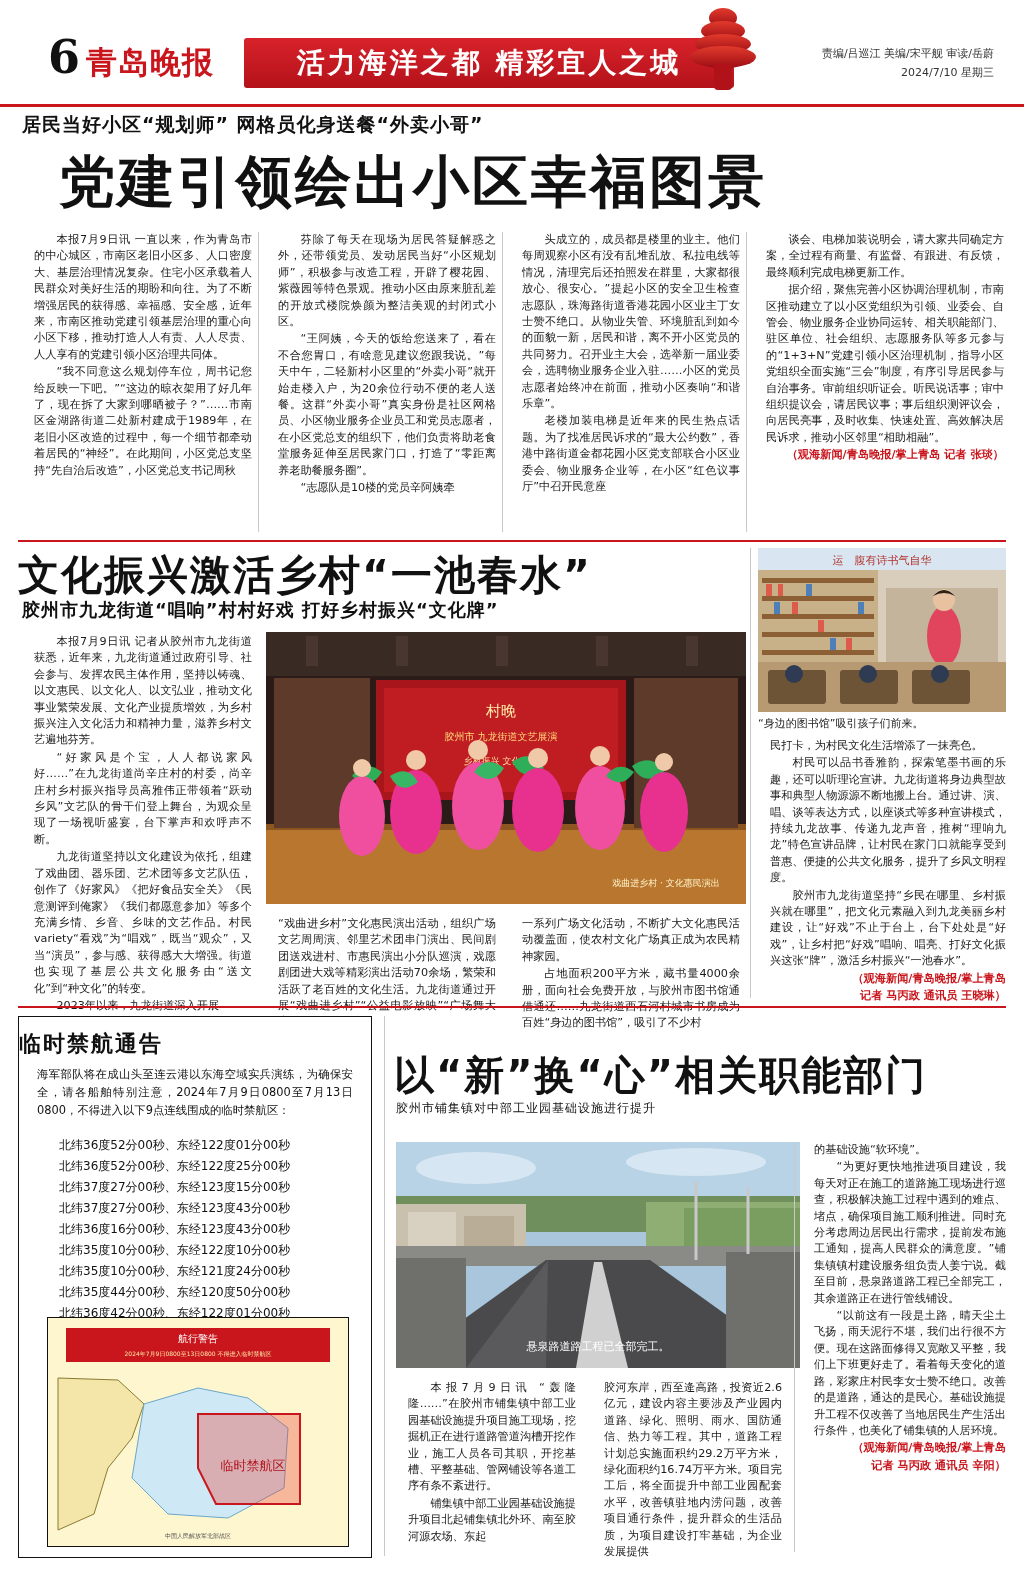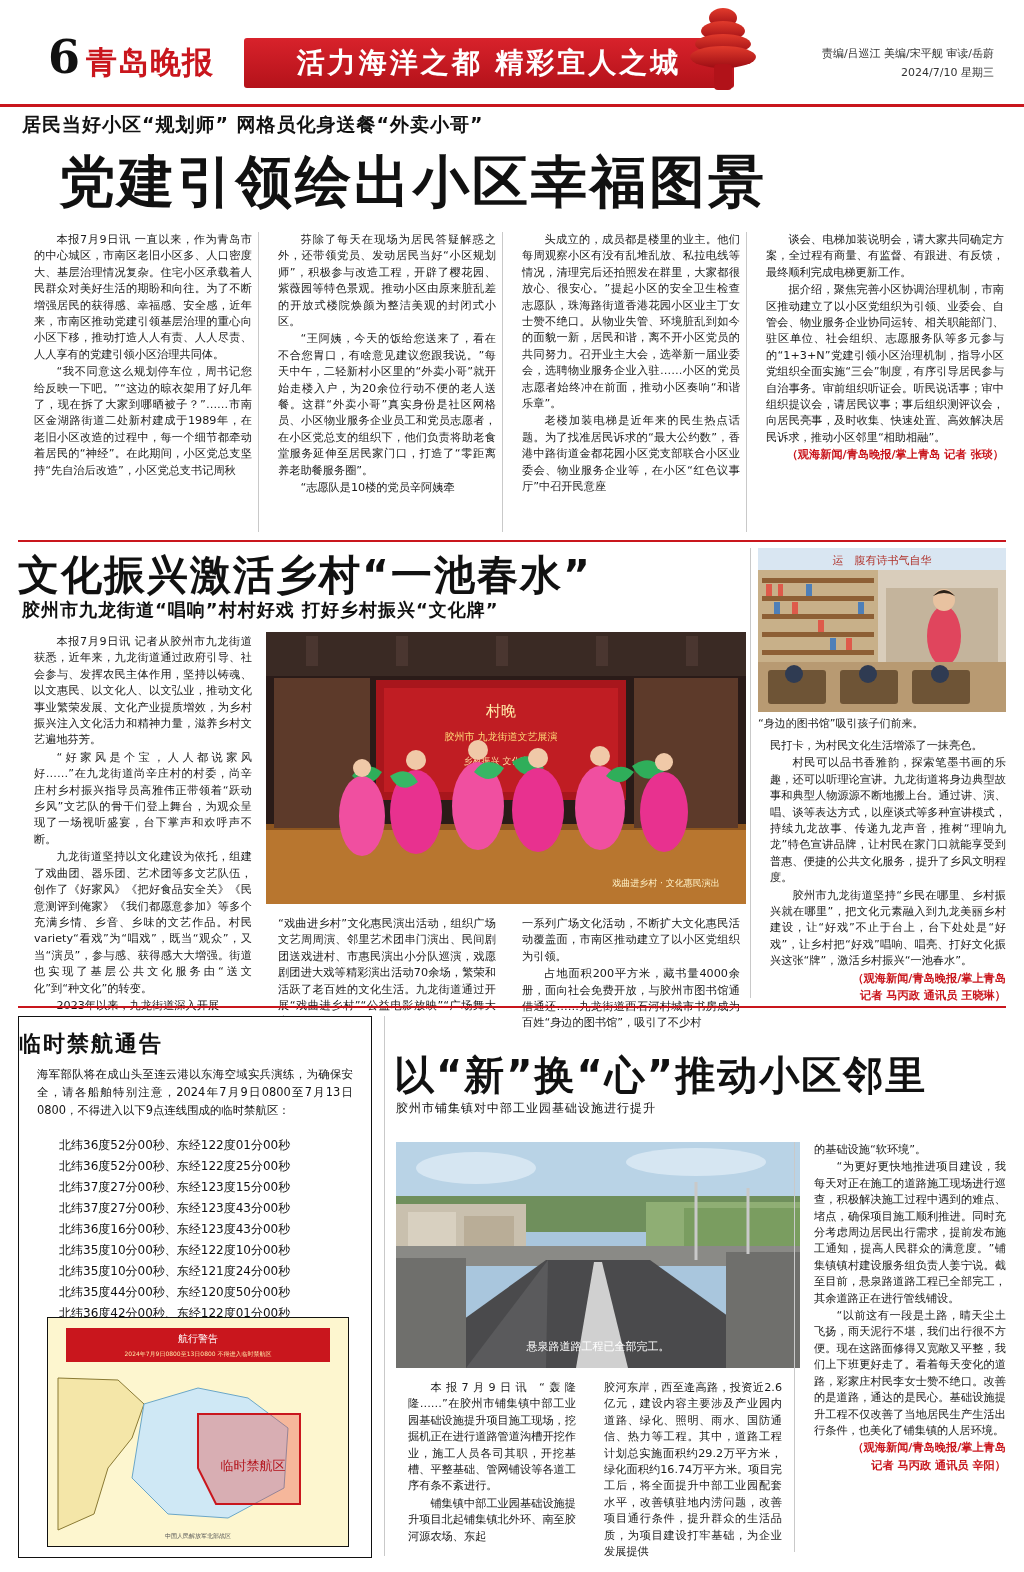--- a/index.html
+++ b/index.html
@@ -269,21 +269,21 @@
     <p>“好家风是个宝，人人都说家风好……”在九龙街道尚辛庄村的村委，尚辛庄村乡村振兴指导员高雅伟正带领着“跃动乡风”文艺队的骨干们登上舞台，为观众呈现了一场视听盛宴，台下掌声和欢呼声不断。</p>
     <p>九龙街道坚持以文化建设为依托，组建了戏曲团、器乐团、艺术团等多文艺队伍，创作了《好家风》《把好食品安全关》《民意测评到俺家》《我们都愿意参加》等多个充满乡情、乡音、乡味的文艺作品。村民variety“看戏”为“唱戏”，既当“观众”，又当“演员”，参与感、获得感大大增强。街道也实现了基层公共文化服务由“送文化”到“种文化”的转变。</p>
     <p>2023年以来，九龙街道深入开展</p>
   </div>
 
   <div class="col" style="left:266px;top:916px;width:230px;">
     <p class="noind">“戏曲进乡村”文化惠民演出活动，组织广场文艺周周演、邻里艺术团串门演出、民间剧团送戏进村、市惠民演出小分队巡演，戏愿剧团进大戏等精彩演出活动70余场，繁荣和活跃了老百姓的文化生活。九龙街道通过开展“戏曲进乡村”“公益电影放映”“广场舞大赛”等</p>
   </div>
 
   <div class="col" style="left:510px;top:916px;width:230px;">
-    <p class="noind">一系列广场文化活动，不断扩大文化惠民活动覆盖面，市南区推动建立了以小区党组织为引领。</p>
+    <p class="noind">一系列广场文化活动，不断扩大文化惠民活动覆盖面，使农村文化广场真正成为农民精神家园。</p>
     <p>占地面积200平方米，藏书量4000余册，面向社会免费开放，与胶州市图书馆通借通还……九龙街道西石河村城市书房成为百姓“身边的图书馆”，吸引了不少村</p>
   </div>
 
   <div class="col" style="left:758px;top:738px;width:248px;">
     <p class="noind">民打卡，为村民文化生活增添了一抹亮色。</p>
     <p>村民可以品书香雅韵，探索笔墨书画的乐趣，还可以听理论宣讲。九龙街道将身边典型故事和典型人物源源不断地搬上台。通过讲、演、唱、谈等表达方式，以座谈式等多种宣讲模式，持续九龙故事、传递九龙声音，推树“理响九龙”特色宣讲品牌，让村民在家门口就能享受到普惠、便捷的公共文化服务，提升了乡风文明程度。</p>
     <p>胶州市九龙街道坚持“乡民在哪里、乡村振兴就在哪里”，把文化元素融入到九龙美丽乡村建设，让“好戏”不止于台上，台下处处是“好戏”，让乡村把“好戏”唱响、唱亮、打好文化振兴这张“牌”，激活乡村振兴“一池春水”。</p>
     <p class="byline noind">（观海新闻/青岛晚报/掌上青岛</p>
     <p class="byline noind">记者 马丙政 通讯员 王晓琳）</p>
   </div>
@@ -313,21 +313,21 @@
         <text x="150" y="38" font-size="6" fill="#ffe9a8" text-anchor="middle" font-family="DejaVu Sans">2024年7月9日0800至13日0800 不得进入临时禁航区</text>
         <path d="M10 60 L70 62 L96 86 L84 120 L60 150 L46 196 L10 212 Z" fill="#f4e6a8" stroke="#8a7a34"></path>
         <path d="M96 86 L150 70 L200 80 L240 110 L236 170 L180 200 L120 196 L84 160 Z" fill="#cfe8f5" stroke="#6ba7c8"></path>
         <polygon points="150,96 252,96 252,186 168,186 150,150" fill="#e8413a" fill-opacity="0.35" stroke="#c9161d" stroke-width="2"></polygon>
         <text x="205" y="152" font-size="13" fill="#b3121a" text-anchor="middle" font-family="DejaVu Sans">临时禁航区</text>
         <text x="150" y="220" font-size="6" fill="#555" text-anchor="middle" font-family="DejaVu Sans">中国人民解放军北部战区</text>
       </svg>
     </div>
   </div>
 
-  <div class="h3-title" style="left:394px;top:1048px;">以“新”换“心”推动小区邻里</div>
+  <div class="h3-title" style="left:394px;top:1048px;">以“新”换“心”相关职能部门</div>
   <div class="h3-sub" style="left:396px;top:1100px;">胶州市铺集镇对中部工业园基础设施进行提升</div>
 
   <div class="photo" style="left:396px;top:1142px;width:404px;height:226px;">
     <svg viewBox="0 0 404 226" width="404" height="226">
       <rect width="404" height="226" fill="#a9c6dd"></rect>
       <rect x="0" y="0" width="404" height="62" fill="#b9d3e6"></rect>
       <ellipse cx="80" cy="26" rx="60" ry="16" fill="#d6e6f2"></ellipse>
       <ellipse cx="300" cy="20" rx="70" ry="14" fill="#d6e6f2"></ellipse>
       <rect x="0" y="54" width="404" height="36" fill="#6f8f5c"></rect>
       <rect x="0" y="62" width="130" height="54" fill="#c9c0ae"></rect>

